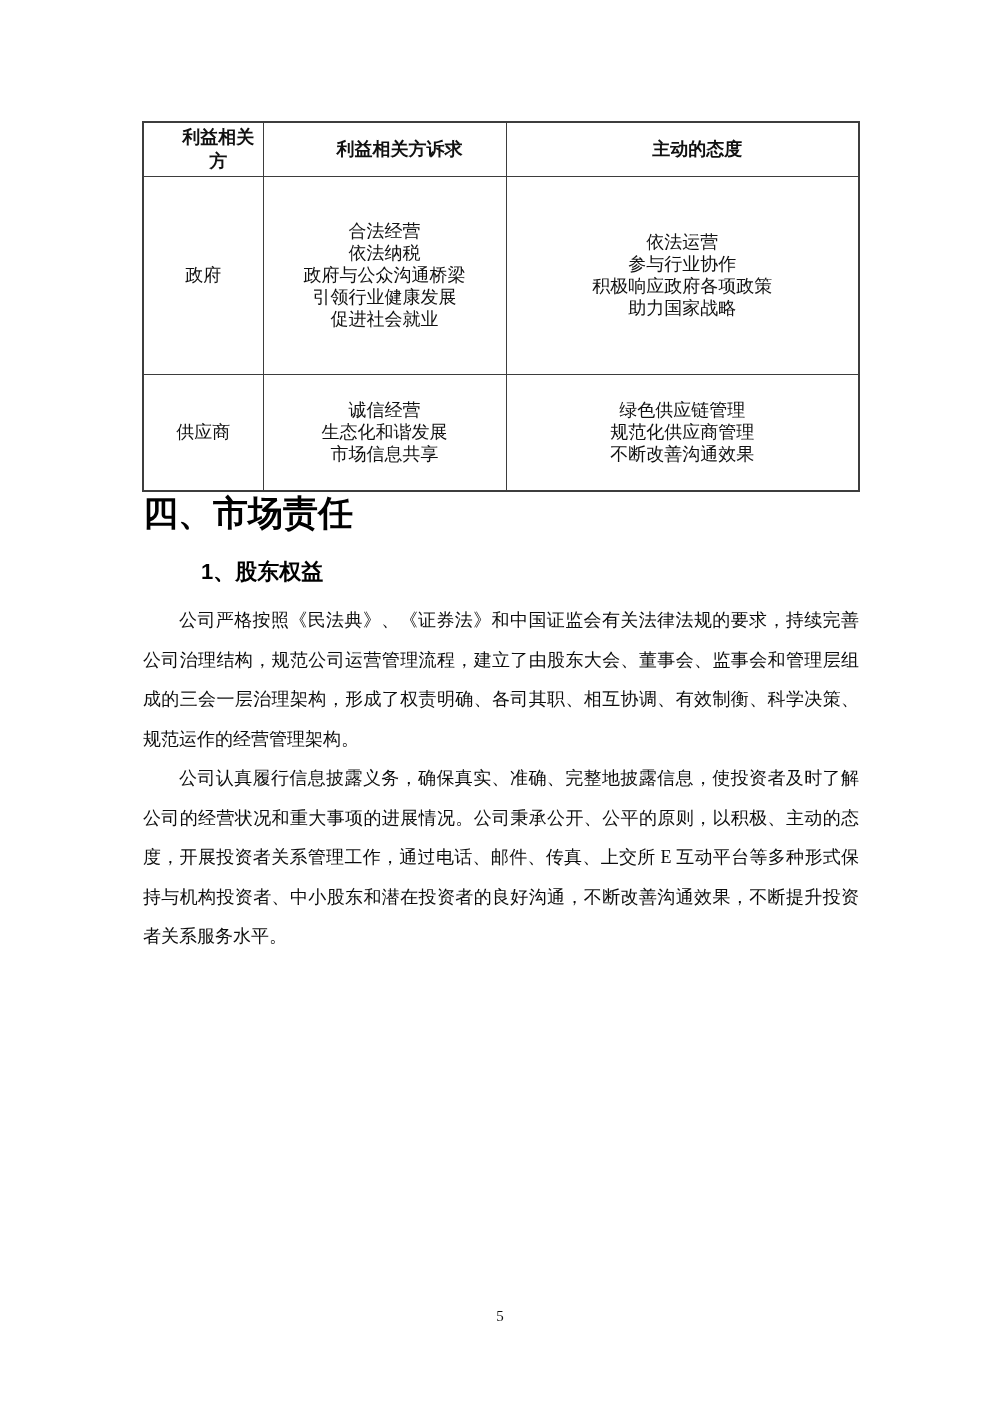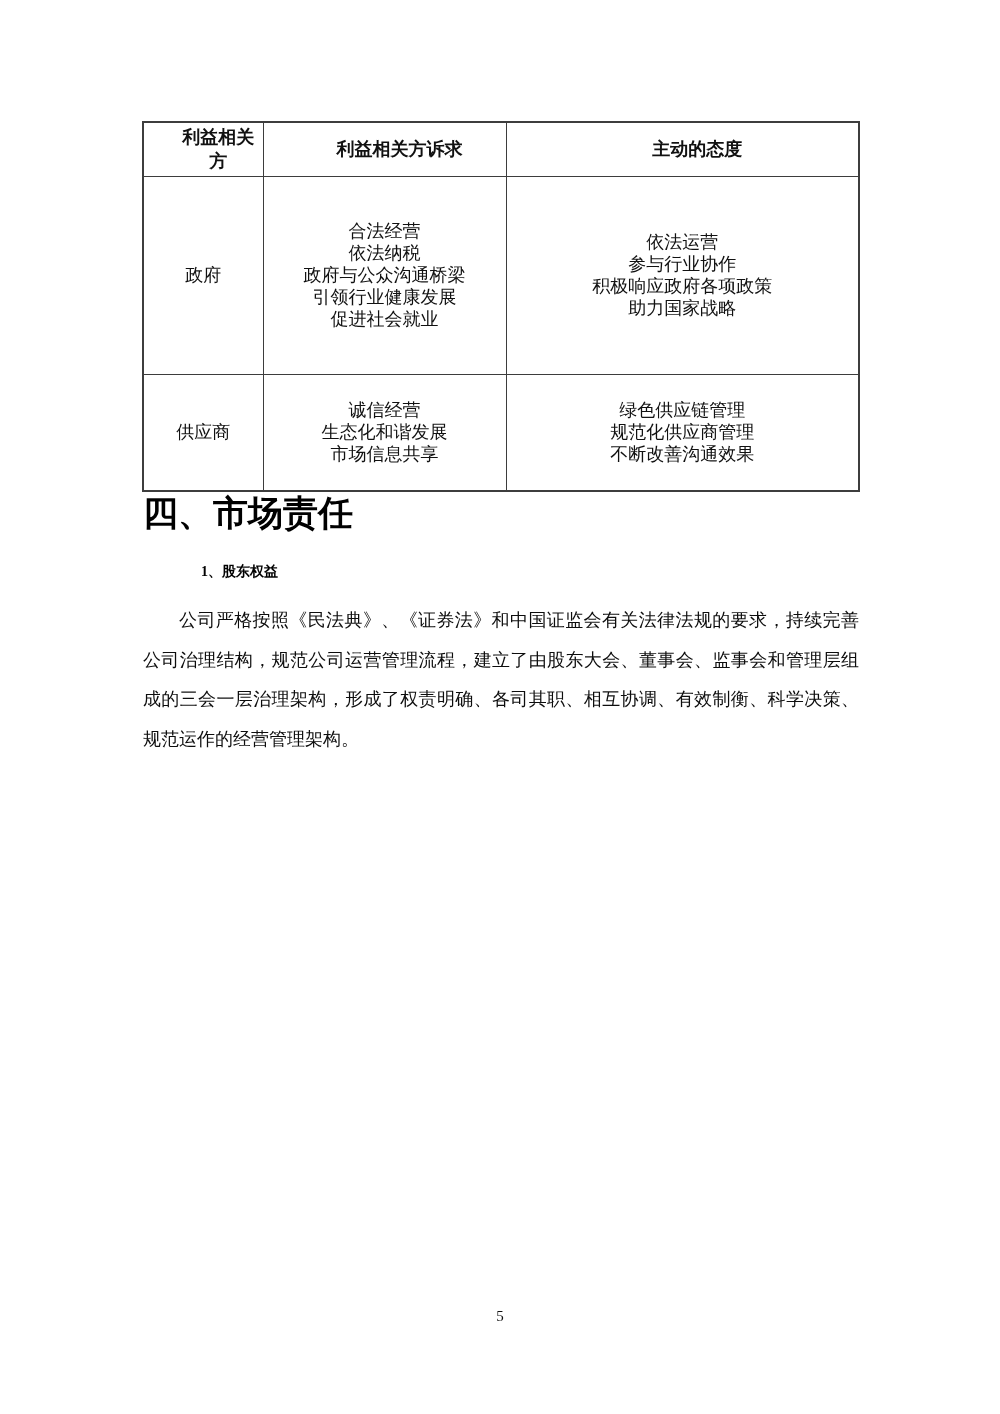--- a/index.html
+++ b/index.html
@@ -59,22 +59,22 @@
     font-family:"Liberation Sans","DejaVu Sans",sans-serif;
     font-size:35px;
     font-weight:bold;
     line-height:38px;
     color:#000000;
   }
   .subsection-title {
     position:absolute;
     left:201px;
     top:557px;
-    font-family:Liberation Serif, serif;
-    font-size:14px;
+    font-family:Liberation Sans, sans-serif;
+    font-size:22px;
     font-weight:bold;
     line-height:30px;
     color:#000000;
   }
 
   
   .body-text {
     position:absolute;
     left:143px;
     top:601px;
@@ -160,17 +160,18 @@
         </td>
       </tr>
     </tbody>
   </table>
 
   <div class="section-title">四、市场责任</div>
   <div class="subsection-title">1、股东权益</div>
 
   <div class="body-text">
     <p>公司严格按照《民法典》、《证券法》和中国证监会有关法律法规的要求，持续完善公司治理结构，规范公司运营管理流程，建立了由股东大会、董事会、监事会和管理层组成的三会一层治理架构，形成了权责明确、各司其职、相互协调、有效制衡、科学决策、规范运作的经营管理架构。</p>
+    <p>公司认真履行信息披露义务，确保真实、准确、完整地披露信息，使投资者及时了解公司的经营状况和重大事项的进展情况。公司秉承公开、公平的原则，以积极、主动的态度，开展投资者关系管理工作，通过电话、邮件、传真、上交所 E 互动平台等多种形式保持与机构投资者、中小股东和潜在投资者的良好沟通，不断改善沟通效果，不断提升投资者关系服务水平。</p>
   </div>
 
   <div class="page-number">5</div>
 
 </div>
 
 </body></html>

